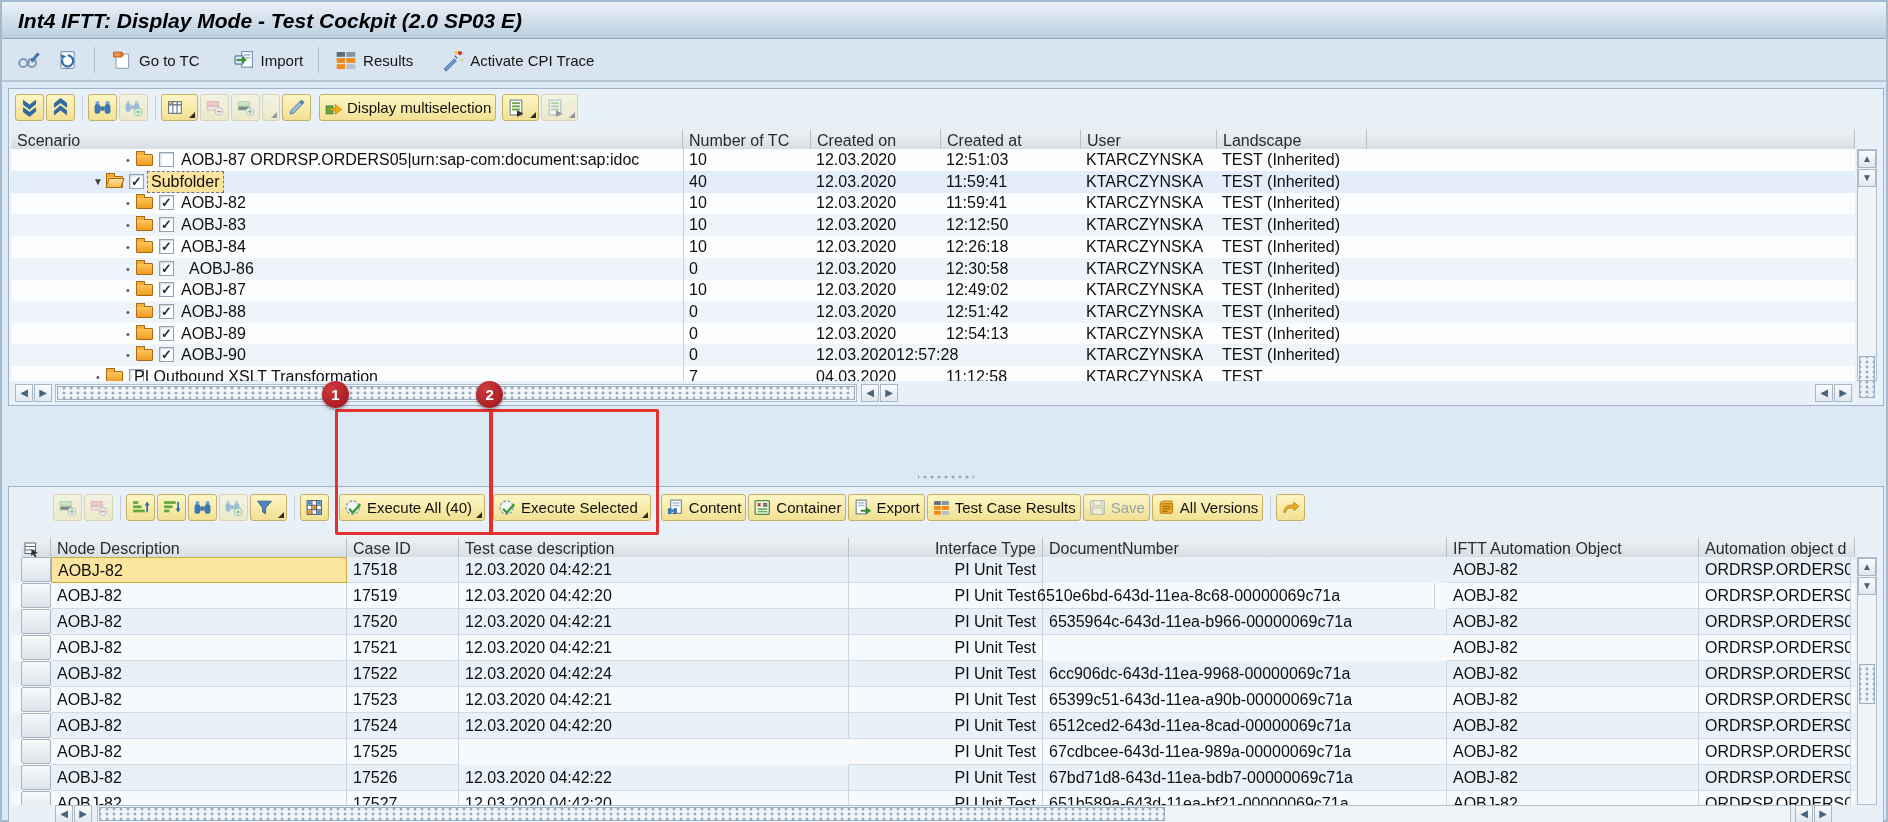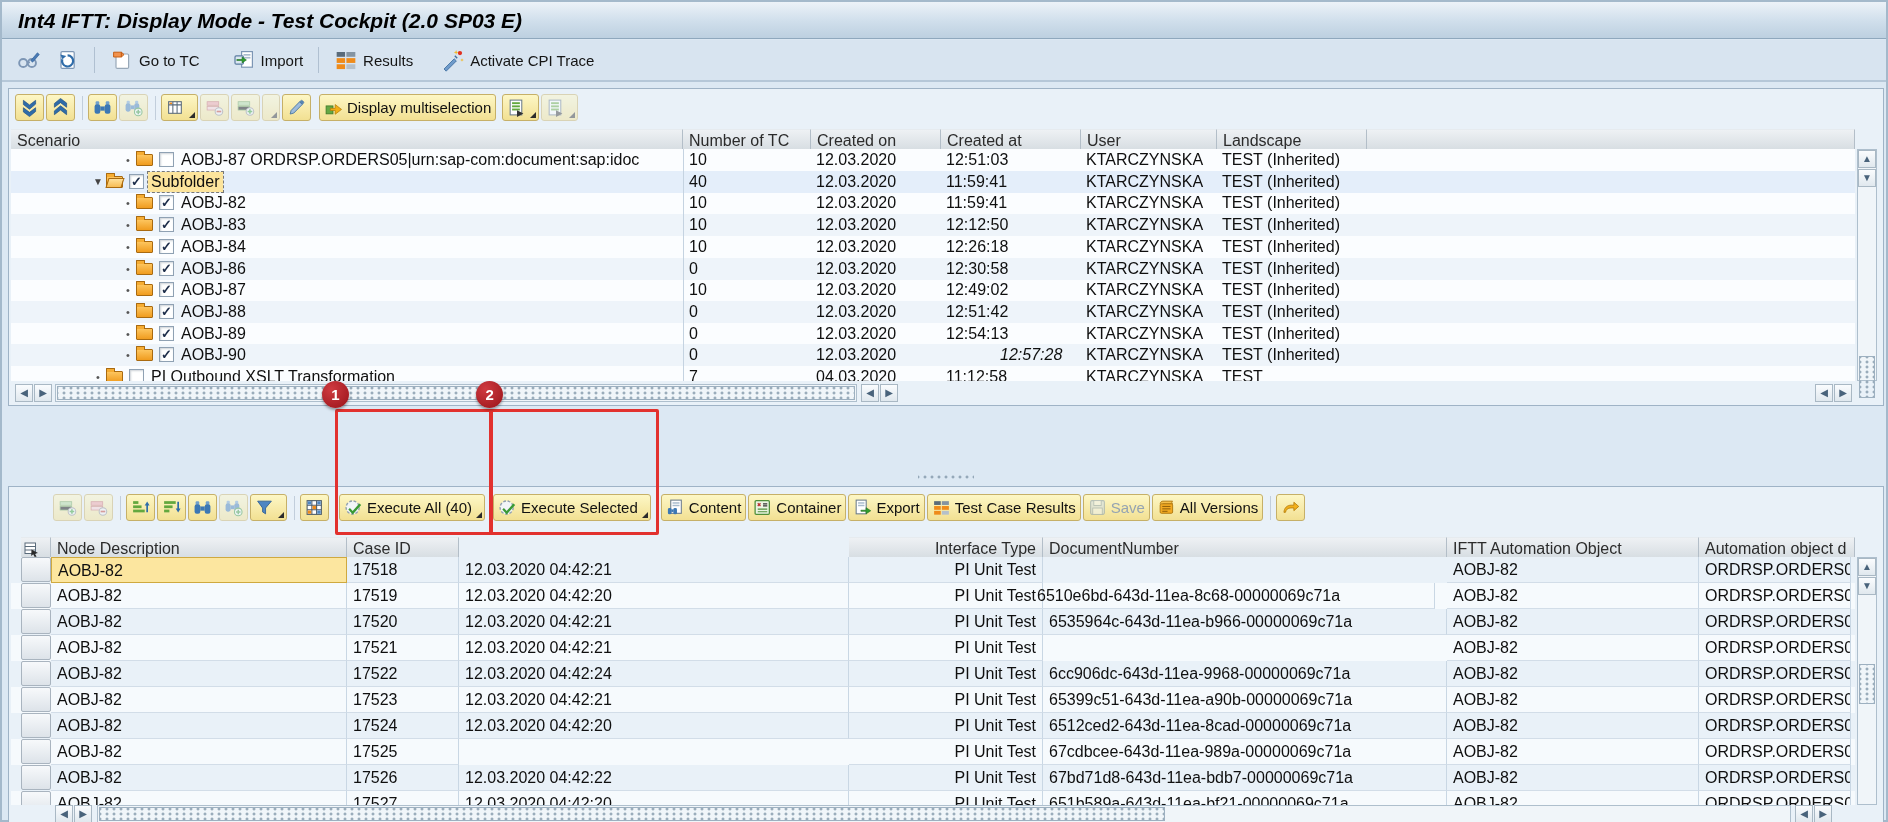--- a/index.html
+++ b/index.html
@@ -355,21 +355,21 @@
           <span class="tcell first" style="left: 672px; width: 128px;">10</span>
           <span class="tcell" style="left: 800px; width: 130px;">12.03.2020</span>
           <span class="tcell" style="left: 930px; width: 140px;">12:26:18</span>
           <span class="tcell" style="left: 1070px; width: 136px;">KTARCZYNSKA</span>
           <span class="tcell" style="left: 1206px; width: 150px;">TEST (Inherited)</span>
         </div>
         <div class="trow alt" style="top: 109px;">
           <span class="exp leaf" style="left: 110px;">•</span>
           <span class="folder" style="left: 125px;"></span>
           <span class="cb checked" style="left: 148px;"></span>
-          <span class="tlabel" style="left: 167px; max-width: 501px;">AOBJ-86</span>
+          <span class="tlabel" style="left: 175px; max-width: 501px;">AOBJ-86</span>
           <span class="tcell first" style="left: 672px; width: 128px;">0</span>
           <span class="tcell" style="left: 800px; width: 130px;">12.03.2020</span>
           <span class="tcell" style="left: 930px; width: 140px;">12:30:58</span>
           <span class="tcell" style="left: 1070px; width: 136px;">KTARCZYNSKA</span>
           <span class="tcell" style="left: 1206px; width: 150px;">TEST (Inherited)</span>
         </div>
         <div class="trow" style="top: 130px;">
           <span class="exp leaf" style="left: 110px;">•</span>
           <span class="folder" style="left: 125px;"></span>
           <span class="cb checked" style="left: 148px;"></span>
@@ -402,29 +402,29 @@
           <span class="tcell" style="left: 1070px; width: 136px;">KTARCZYNSKA</span>
           <span class="tcell" style="left: 1206px; width: 150px;">TEST (Inherited)</span>
         </div>
         <div class="trow alt" style="top: 195px;">
           <span class="exp leaf" style="left: 110px;">•</span>
           <span class="folder" style="left: 125px;"></span>
           <span class="cb checked" style="left: 148px;"></span>
           <span class="tlabel" style="left: 167px; max-width: 501px;">AOBJ-90</span>
           <span class="tcell first" style="left: 672px; width: 128px;">0</span>
           <span class="tcell" style="left: 800px; width: 130px;">12.03.2020</span>
-          <span class="tcell" style="left: 984px; width: 140px; font-style: italic;">12:57:28</span>
+          <span class="tcell" style="left: 880px; width: 140px;">12:57:28</span>
           <span class="tcell" style="left: 1070px; width: 136px;">KTARCZYNSKA</span>
           <span class="tcell" style="left: 1206px; width: 150px;">TEST (Inherited)</span>
         </div>
         <div class="trow" style="top: 217px;">
           <span class="exp leaf" style="left: 80px;">•</span>
           <span class="folder" style="left: 95px;"></span>
           <span class="cb" style="left: 118px;"></span>
-          <span class="tlabel" style="left: 137px; max-width: 531px;">PI Outbound XSLT Transformation</span>
+          <span class="tlabel" style="left: 120px; max-width: 531px;">PI Outbound XSLT Transformation</span>
           <span class="tcell first" style="left: 672px; width: 128px;">7</span>
           <span class="tcell" style="left: 800px; width: 130px;">04.03.2020</span>
           <span class="tcell" style="left: 930px; width: 140px;">11:12:58</span>
           <span class="tcell" style="left: 1070px; width: 136px;">KTARCZYNSKA</span>
           <span class="tcell" style="left: 1206px; width: 150px;">TEST</span>
         </div>
       </div>
 
     <div class="sbtn" style="left:6px;top:295px">◀</div>
     <div class="sbtn" style="left:25px;top:295px">▶</div>
@@ -632,20 +632,21 @@
     </div>
 
     <div id="gridhdr">
       <div class="hcell" style="left:10px;width:30px;padding:2px"><span class="icon16" style="width:18px;height:18px"><svg viewBox="0 0 18 18">
               <rect x="2" y="3" width="10.5" height="10.5" fill="#fff" stroke="#5a6b7a"></rect>
               <path d="M2 6.5h10.5M2 10h10.5" stroke="#5a6b7a"></path>
               <path d="M8.5 9.5l6.5 3.4-3.1.9 1.7 2.7-1.9.6-1.5-2.8-2 1.7Z" fill="#2b2b2b"></path>
             </svg></span></div>
       <div class="hcell" style="left:40px;width:296px">Node Description</div>
       <div class="hcell" style="left:336px;width:112px">Case ID</div>
+      <div class="hcell" style="left:448px;width:390px">Test case description</div>
       <div class="hcell" style="left:838px;width:194px;text-align:right">Interface Type</div>
       <div class="hcell" style="left:1032px;width:404px">DocumentNumber</div>
       <div class="hcell" style="left:1436px;width:252px">IFTT Automation Object</div>
       <div class="hcell" style="left:1688px;width:156px">Automation object d</div>
     </div>
 
     <div id="grid-rows">
         <div class="grow alt" style="top: 0px;">
           <div class="gcell selbtn" style="left: 10px; width: 30px;"></div>
           <div class="gcell ysel" style="left: 40px; width: 296px;">AOBJ-82</div>

